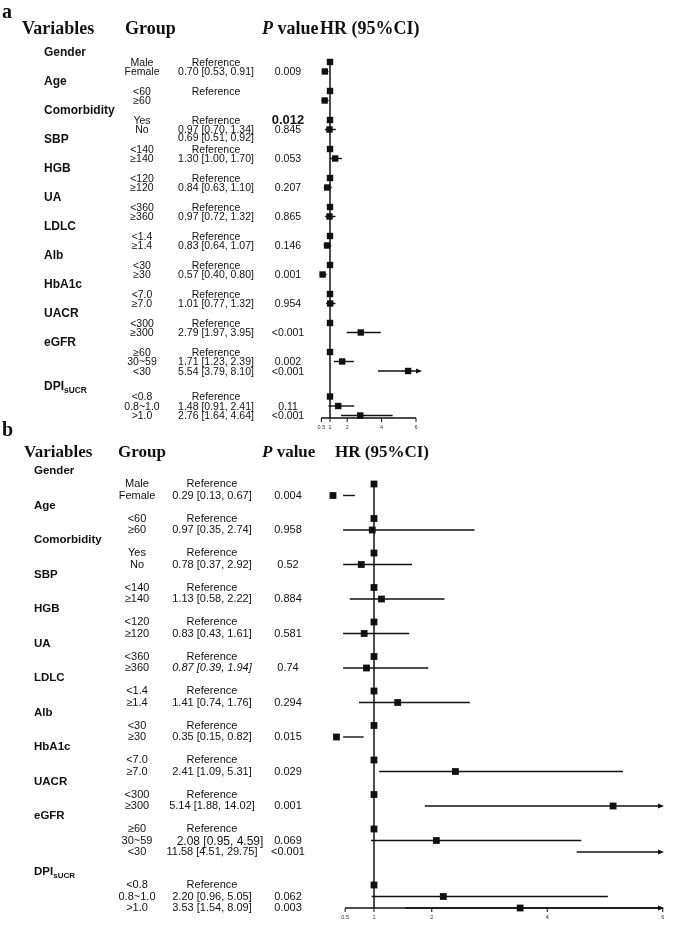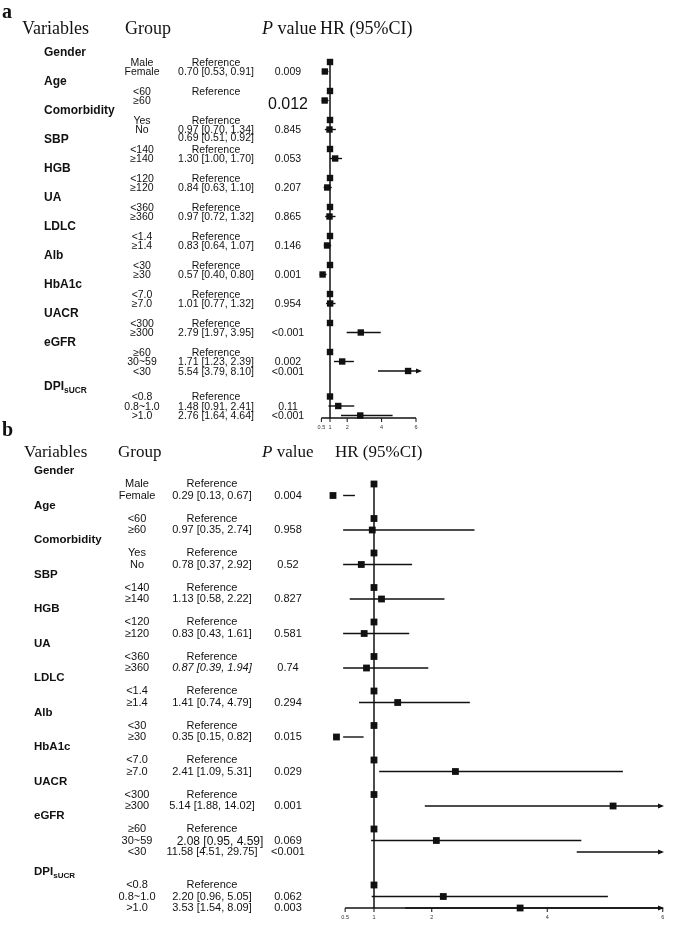--- a/index.html
+++ b/index.html
@@ -1,19 +1,19 @@
 <!DOCTYPE html>
 <html><head>
 <meta charset="utf-8">
 <style>
   html,body{margin:0;padding:0;background:#fff;}
   body{width:685px;height:925px;position:relative;overflow:hidden;font-family:"Liberation Sans",sans-serif;color:#111;}
   .abs{position:absolute;}
   .panel-letter{font-family:"Liberation Serif",serif;font-weight:bold;font-size:20px;}
-  .hdr{font-family:"Liberation Serif",serif;font-weight:normal;white-space:nowrap;}
+  .hdr{font-family:"Liberation Serif",serif;font-weight:bold;white-space:nowrap;}
   .hdr i{font-style:italic;}
   .var{font-weight:bold;white-space:nowrap;text-align:center;}
   .cell{white-space:nowrap;text-align:center;transform:translateX(-50%);}
   svg{position:absolute;left:0;top:0;}
   .sub{font-size:70%;vertical-align:-30%;}
 </style>
 </head>
 <body>
 
 <div class="abs panel-letter" style="left:2px;top:0px;">a</div>
@@ -28,21 +28,21 @@
     <div class="abs cell" style="left:142px;top:55.7px;font-size:10.5px;">Male</div>
     <div class="abs cell" style="left:216px;top:55.7px;font-size:10.5px;">Reference</div>
     <div class="abs cell" style="left:142px;top:65.2px;font-size:10.5px;">Female</div>
     <div class="abs cell" style="left:216px;top:65.2px;font-size:10.5px;">0.70 [0.53, 0.91]</div>
     <div class="abs cell" style="left:288px;top:65.2px;font-size:10.5px;">0.009</div>
     <div class="abs var" style="left:44px;top:73.8px;font-size:12px;"><span>Age</span></div>
     <div class="abs cell" style="left:142px;top:84.7px;font-size:10.5px;">&lt;60</div>
     <div class="abs cell" style="left:216px;top:84.7px;font-size:10.5px;">Reference</div>
     <div class="abs cell" style="left:142px;top:94.2px;font-size:10.5px;">≥60</div>
     <div class="abs cell" style="left:216px;top:94.2px;font-size:10.5px;margin-top:37px;">0.69 [0.51, 0.92]</div>
-    <div class="abs cell" style="left:288px;top:95px;font-size:16px;">0.012</div>
+    <div class="abs cell" style="left:288px;top:112px;font-size:13px;font-weight:bold;">0.012</div>
     <div class="abs var" style="left:44px;top:102.8px;font-size:12px;"><span>Comorbidity</span></div>
     <div class="abs cell" style="left:142px;top:113.7px;font-size:10.5px;">Yes</div>
     <div class="abs cell" style="left:216px;top:113.7px;font-size:10.5px;">Reference</div>
     <div class="abs cell" style="left:142px;top:123.2px;font-size:10.5px;">No</div>
     <div class="abs cell" style="left:216px;top:123.2px;font-size:10.5px;">0.97 [0.70, 1.34]</div>
     <div class="abs cell" style="left:288px;top:123.2px;font-size:10.5px;">0.845</div>
     <div class="abs var" style="left:44px;top:131.8px;font-size:12px;"><span>SBP</span></div>
     <div class="abs cell" style="left:142px;top:142.7px;font-size:10.5px;">&lt;140</div>
     <div class="abs cell" style="left:216px;top:142.7px;font-size:10.5px;">Reference</div>
     <div class="abs cell" style="left:142px;top:152.2px;font-size:10.5px;">≥140</div>
@@ -179,38 +179,38 @@
     <div class="abs cell" style="left:137px;top:546.4px;font-size:11px;">Yes</div>
     <div class="abs cell" style="left:212px;top:546.4px;font-size:11px;">Reference</div>
     <div class="abs cell" style="left:137px;top:557.9px;font-size:11px;">No</div>
     <div class="abs cell" style="left:212px;top:557.9px;font-size:11px;">0.78 [0.37, 2.92]</div>
     <div class="abs cell" style="left:288px;top:557.9px;font-size:11px;">0.52</div>
     <div class="abs var" style="left:34px;top:567.6px;font-size:11.5px;"><span>SBP</span></div>
     <div class="abs cell" style="left:137px;top:580.9px;font-size:11px;">&lt;140</div>
     <div class="abs cell" style="left:212px;top:580.9px;font-size:11px;">Reference</div>
     <div class="abs cell" style="left:137px;top:592.4px;font-size:11px;">≥140</div>
     <div class="abs cell" style="left:212px;top:592.4px;font-size:11px;">1.13 [0.58, 2.22]</div>
-    <div class="abs cell" style="left:288px;top:592.4px;font-size:11px;">0.827</div>
+    <div class="abs cell" style="left:288px;top:592.4px;font-size:11px;">0.884</div>
     <div class="abs var" style="left:34px;top:602.1px;font-size:11.5px;"><span>HGB</span></div>
     <div class="abs cell" style="left:137px;top:615.4px;font-size:11px;">&lt;120</div>
     <div class="abs cell" style="left:212px;top:615.4px;font-size:11px;">Reference</div>
     <div class="abs cell" style="left:137px;top:626.9px;font-size:11px;">≥120</div>
     <div class="abs cell" style="left:212px;top:626.9px;font-size:11px;">0.83 [0.43, 1.61]</div>
     <div class="abs cell" style="left:288px;top:626.9px;font-size:11px;">0.581</div>
     <div class="abs var" style="left:34px;top:636.6px;font-size:11.5px;"><span>UA</span></div>
     <div class="abs cell" style="left:137px;top:649.9px;font-size:11px;">&lt;360</div>
     <div class="abs cell" style="left:212px;top:649.9px;font-size:11px;">Reference</div>
     <div class="abs cell" style="left:137px;top:661.4px;font-size:11px;">≥360</div>
     <div class="abs cell" style="left:212px;top:661.4px;font-size:11px;font-style:italic;">0.87 [0.39, 1.94]</div>
     <div class="abs cell" style="left:288px;top:661.4px;font-size:11px;">0.74</div>
     <div class="abs var" style="left:34px;top:671.1px;font-size:11.5px;"><span>LDLC</span></div>
     <div class="abs cell" style="left:137px;top:684.4px;font-size:11px;">&lt;1.4</div>
     <div class="abs cell" style="left:212px;top:684.4px;font-size:11px;">Reference</div>
     <div class="abs cell" style="left:137px;top:695.9px;font-size:11px;">≥1.4</div>
-    <div class="abs cell" style="left:212px;top:695.9px;font-size:11px;">1.41 [0.74, 4.79]</div>
+    <div class="abs cell" style="left:212px;top:695.9px;font-size:11px;">1.41 [0.74, 1.76]</div>
     <div class="abs cell" style="left:288px;top:695.9px;font-size:11px;">0.294</div>
     <div class="abs var" style="left:34px;top:705.6px;font-size:11.5px;"><span>Alb</span></div>
     <div class="abs cell" style="left:137px;top:718.9px;font-size:11px;">&lt;30</div>
     <div class="abs cell" style="left:212px;top:718.9px;font-size:11px;">Reference</div>
     <div class="abs cell" style="left:137px;top:730.4px;font-size:11px;">≥30</div>
     <div class="abs cell" style="left:212px;top:730.4px;font-size:11px;">0.35 [0.15, 0.82]</div>
     <div class="abs cell" style="left:288px;top:730.4px;font-size:11px;">0.015</div>
     <div class="abs var" style="left:34px;top:740.1px;font-size:11.5px;"><span>HbA1c</span></div>
     <div class="abs cell" style="left:137px;top:753.4px;font-size:11px;">&lt;7.0</div>
     <div class="abs cell" style="left:212px;top:753.4px;font-size:11px;">Reference</div>

